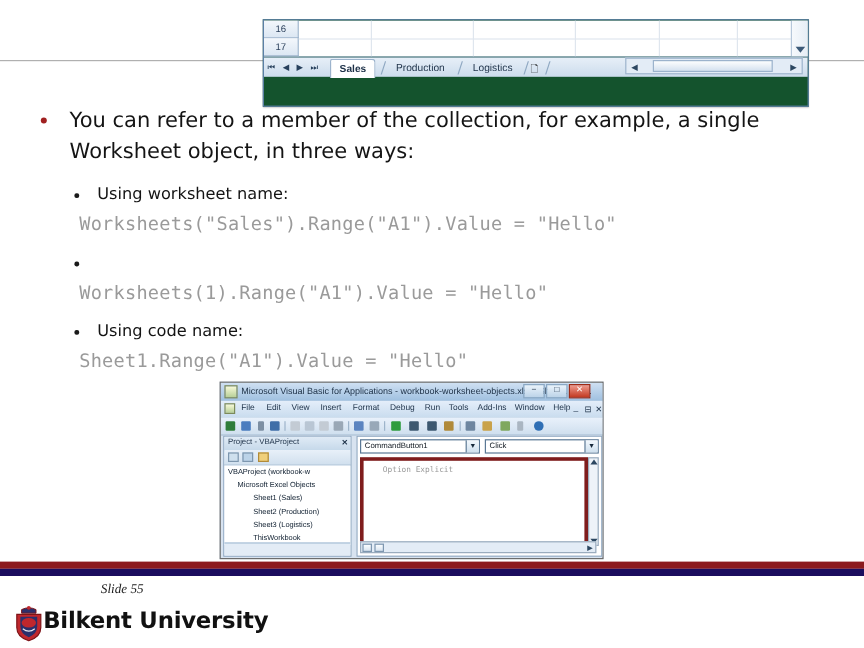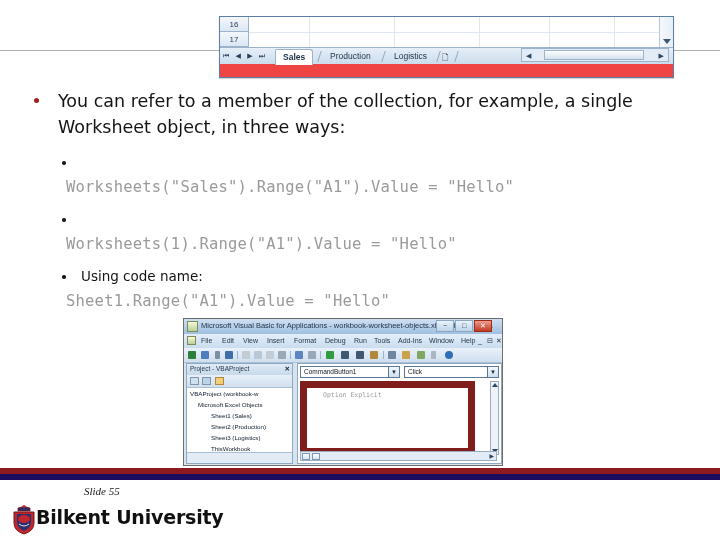--- a/index.html
+++ b/index.html
@@ -14,22 +14,22 @@
     position:absolute;left:28px;top:10px;
     font-size:27px;font-weight:bold;color:#151573;
     letter-spacing:-0.3px;font-family:"DejaVu Sans",sans-serif;
   }
   .title-rule{
     position:absolute;left:0;top:50px;width:720px;height:1px;background:#b0b0b0;
   }
 
   
   .xl{
-    position:absolute;left:219px;top:16px;width:455px;height:62px;
-    border:1px solid #5b7fa6;background:#ef4444;
+    position:absolute;left:219px;top:16px;width:455px;height:73px;
+    border:1px solid #5b7fa6;background:#14532d;
     box-sizing:border-box;overflow:hidden;
     box-shadow:0 1px 1px rgba(0,0,0,.18);
   }
   .xl-grid{position:absolute;left:0;top:0;width:455px;height:30px;background:#fff;}
   .xl-rowhdr{
     position:absolute;left:0;width:29px;height:15px;
     background:linear-gradient(#f3f7fc,#dce7f3);
     border-right:1px solid #9cb3cc;border-bottom:1px solid #9cb3cc;
     font-size:8px;color:#2a3f5a;text-align:center;line-height:15px;
     font-family:"Liberation Sans",sans-serif;box-sizing:border-box;
@@ -185,22 +185,22 @@
     position:absolute;top:2px;height:12px;background:#fff;border:1px solid #5a7895;
     box-sizing:border-box;font-size:6.5px;color:#101820;line-height:10px;padding-left:3px;
     font-family:"Liberation Sans",sans-serif;white-space:nowrap;
   }
   .vbe-dd .arw{
     position:absolute;right:0;top:0;width:10px;height:10px;
     background:linear-gradient(#f3f8fd,#cfe0ee);border-left:1px solid #5a7895;
     text-align:center;font-size:6px;line-height:10px;color:#16283a;
   }
   .vbe-codearea{
-    position:absolute;left:2px;top:17px;width:175px;height:74px;
-    background:#fff;border:7px solid #7f1d1d;box-sizing:border-box;
+    position:absolute;left:2px;top:17px;width:190px;height:74px;
+    background:#fff;border:3px solid #7f1d1d;box-sizing:border-box;
   }
   .vbe-codetxt{position:absolute;left:16px;top:3px;font-size:6.5px;color:#9a9a9a;
     font-family:"DejaVu Sans Mono",monospace;white-space:nowrap;}
   .vbe-cvs{
     position:absolute;right:2px;top:17px;width:9px;height:74px;
     background:#eef3f9;border:1px solid #9aacbe;box-sizing:border-box;
   }
   .vbe-cvs .up{position:absolute;left:1px;top:1px;width:0;height:0;
     border-left:3px solid transparent;border-right:3px solid transparent;border-bottom:4px solid #2c4761;}
   .vbe-cvs .dn{position:absolute;left:1px;bottom:1px;width:0;height:0;
@@ -286,20 +286,21 @@
     </div>
   </div>
 
   <div class="b1">
     <span class="b1-dot"></span>
     <span class="b1-txt">You can refer to a member of the collection, for example, a single Worksheet object, in three ways:</span>
   </div>
 
   <div class="b2" style="left:62px;top:154px;">
     <span class="b2-dot"></span>
+    <span class="b2-txt">Using worksheet name:</span>
   </div>
   <div class="code" style="top:178px;">Worksheets("Sales").Range("A1").Value = "Hello"</div>
 
   <div class="b2" style="left:62px;top:211px;">
     <span class="b2-dot"></span>
   </div>
   <div class="code" style="top:235px;">Worksheets(1).Range("A1").Value = "Hello"</div>
 
   <div class="b2" style="left:62px;top:268px;">
     <span class="b2-dot"></span>

